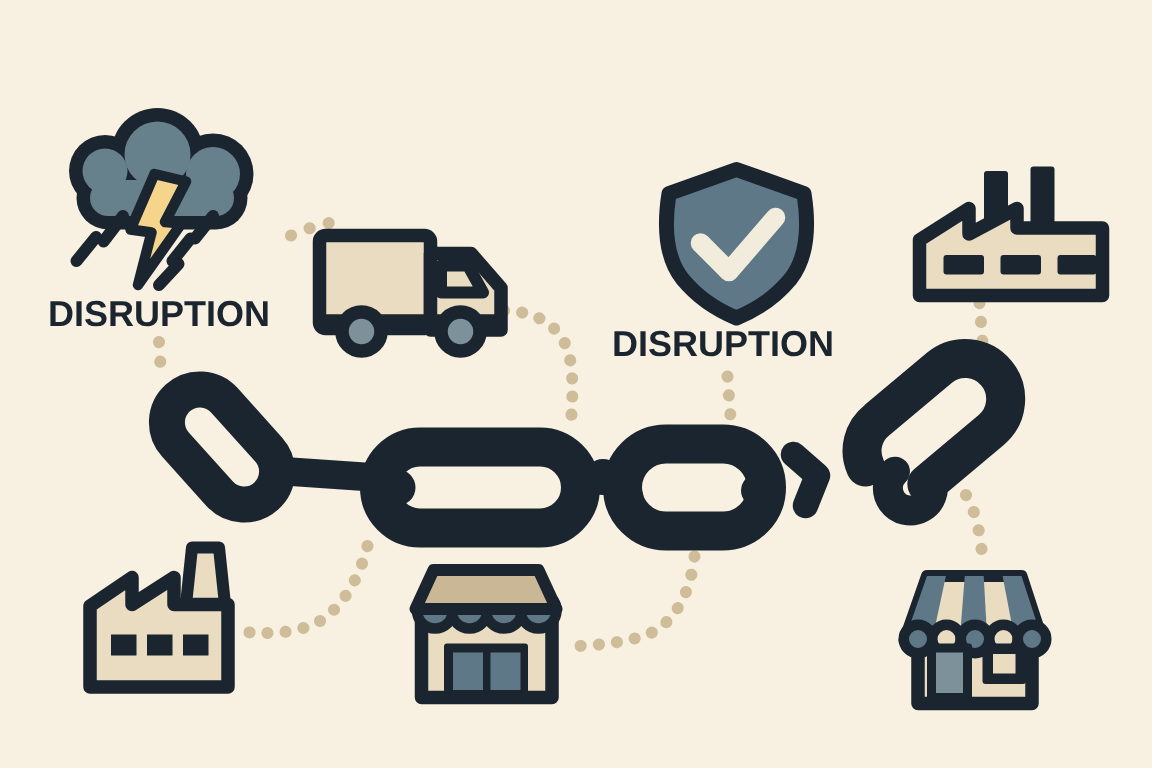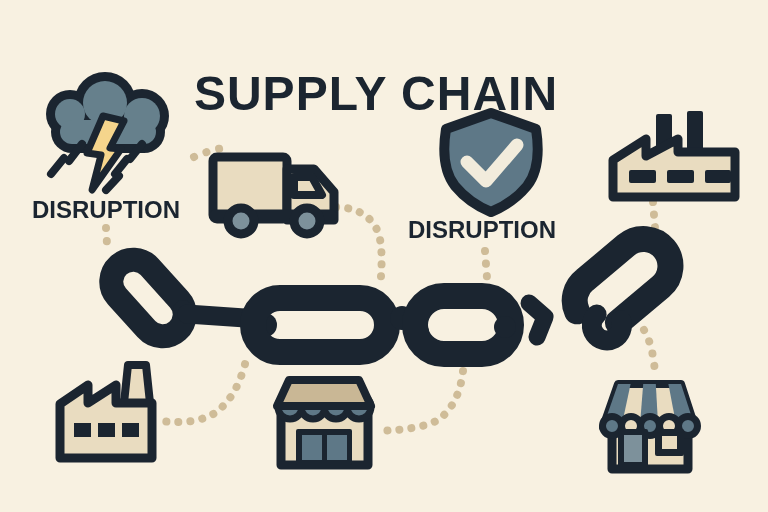--- a/index.html
+++ b/index.html
@@ -19,21 +19,20 @@
   }
   .label-left{left:20px;top:196px;width:172px;}
   .label-center{left:398px;top:216px;width:168px;}
   svg{position:absolute;left:0;top:0;}
 </style>
 </head>
 <body>
 
 <div class="stage">
 
-  <h1 class="title">SUPPLY CHAIN</h1>
   <div class="label label-left">DISRUPTION</div>
   <div class="label label-center">DISRUPTION</div>
 
   <svg width="768" height="512" viewBox="0 0 768 512">
 
     <g stroke="var(--dot)" fill="none" stroke-width="8" stroke-linecap="round">
       <path d="M106 228 L107 244" stroke-dasharray="0.1 13"></path>
       <path d="M194 157 Q210 150 223 148" stroke-dasharray="0.1 13"></path>
       <path d="M336 207 Q368 208 378 232 Q384 248 380 288" stroke-dasharray="0.1 12"></path>
       <path d="M485 251 L487 278" stroke-dasharray="0.1 12.5"></path>

